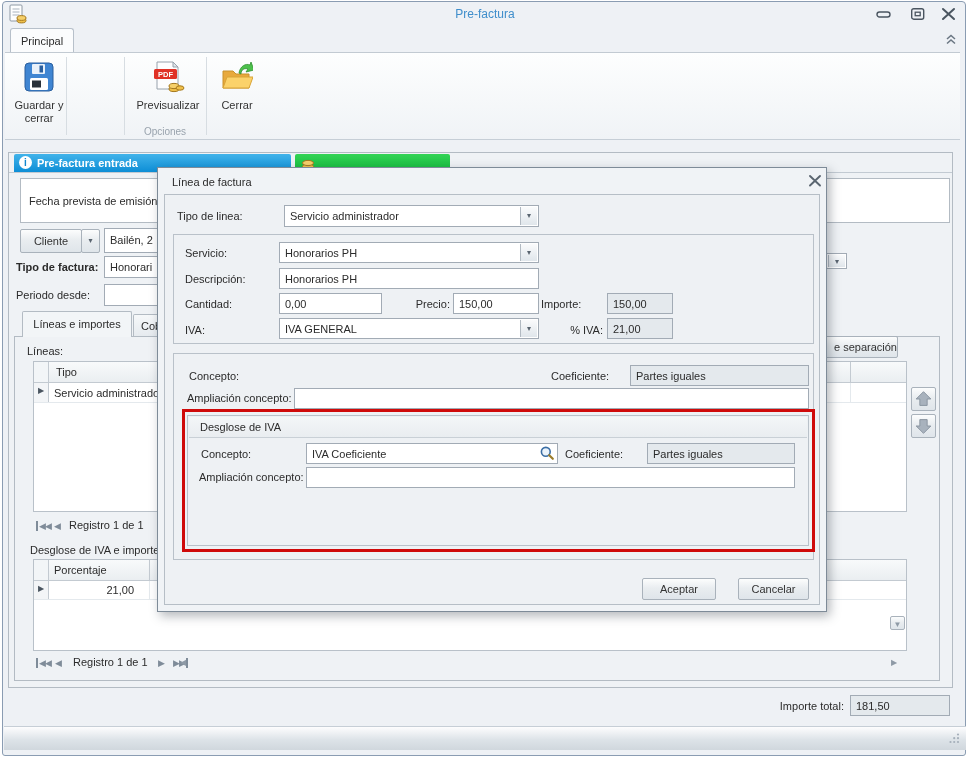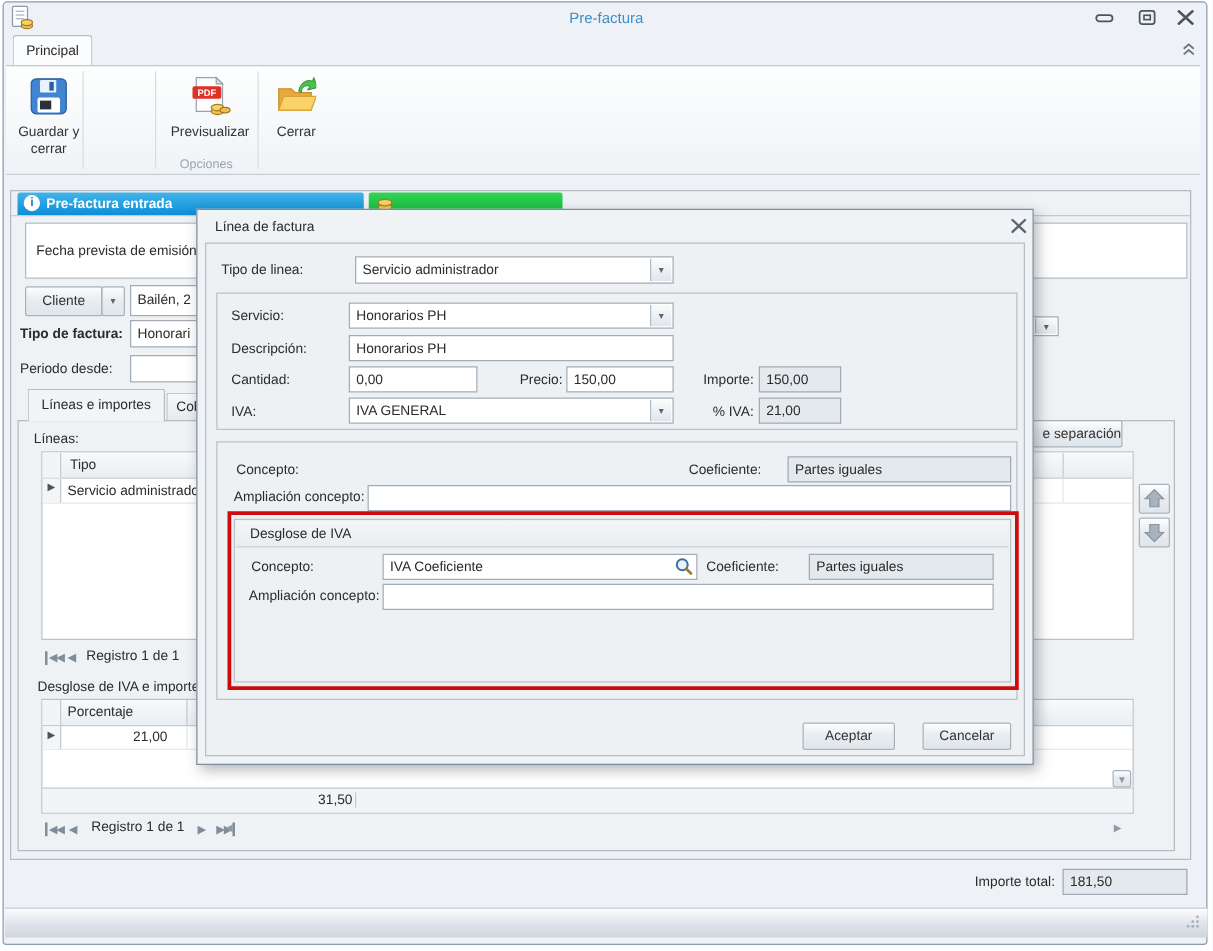--- a/index.html
+++ b/index.html
@@ -228,23 +228,20 @@
     <div class="abs" style="left:115px;top:0;width:1px;height:20px;background:#c3cad1;"></div>
     <span class="lbl" style="left:123px;top:4px;">Base i</span>
   </div>
   <div class="abs" style="left:0;top:21px;width:874px;height:19px;border-bottom:1px solid #e4e9ed;box-sizing:border-box;">
     <div class="gmark" style="height:18px;background:#f3f5f7;text-align:center;">
       <span class="marker">▶</span>
     </div>
     <span class="lbl" style="left:15px;top:3px;width:85px;text-align:right;">21,00</span>
     <div class="abs" style="left:115px;top:0;width:1px;height:18px;background:#e4e9ed;"></div>
   </div>
-  <div class="abs" style="left:0;bottom:0;width:872px;height:20px;background:#f2f5f8;border-top:1px solid #c3cad1;box-sizing:border-box;">
-    <span class="lbl" style="left:150px;top:3px;width:98px;text-align:right;border-right:1px solid #c3cad1;padding-right:2px;">31,50</span>
-  </div>
 </div>
 
 <div class="btn" style="left:890px;top:616px;width:15px;height:14px;line-height:12px;">
   <span class="scrollglyph">▼</span>
 </div>
 
 <div class="abs" style="left:33px;top:654px;height:18px;width:874px;">
   <span class="navg navbar-first abs" style="left:3px;top:4px;">◀◀</span>
   <span class="navg abs" style="left:22px;top:4px;">◀</span>
   <span class="lbl" style="left:40px;top:2px;">Registro 1 de 1</span>
@@ -312,21 +309,21 @@
     <span>Honorarios PH</span>
   </div>
   <span class="lbl" style="left:27px;top:130px;">Cantidad:</span>
   <div class="fld" style="left:121px;top:125px;width:103px;height:21px;">
     <span>0,00</span>
   </div>
   <span class="lbl" style="left:248px;top:130px;width:44px;text-align:right;">Precio:</span>
   <div class="fld" style="left:295px;top:125px;width:86px;height:21px;">
     <span>150,00</span>
   </div>
-  <span class="lbl" style="left:383px;top:130px;width:62px;text-align:right;">Importe:</span>
+  <span class="lbl" style="left:383px;top:130px;width:62px;">Importe:</span>
   <div class="fld ro" style="left:449px;top:125px;width:66px;height:21px;">
     <span>150,00</span>
   </div>
   <span class="lbl" style="left:27px;top:156px;">IVA:</span>
   <div class="fld" style="left:121px;top:150px;width:260px;height:21px;">
     <span>IVA GENERAL</span>
     <span class="arrowbtn"><span>▾</span></span>
   </div>
   <span class="lbl" style="left:383px;top:156px;width:62px;text-align:right;">% IVA:</span>
   <div class="fld ro" style="left:449px;top:150px;width:66px;height:21px;">

